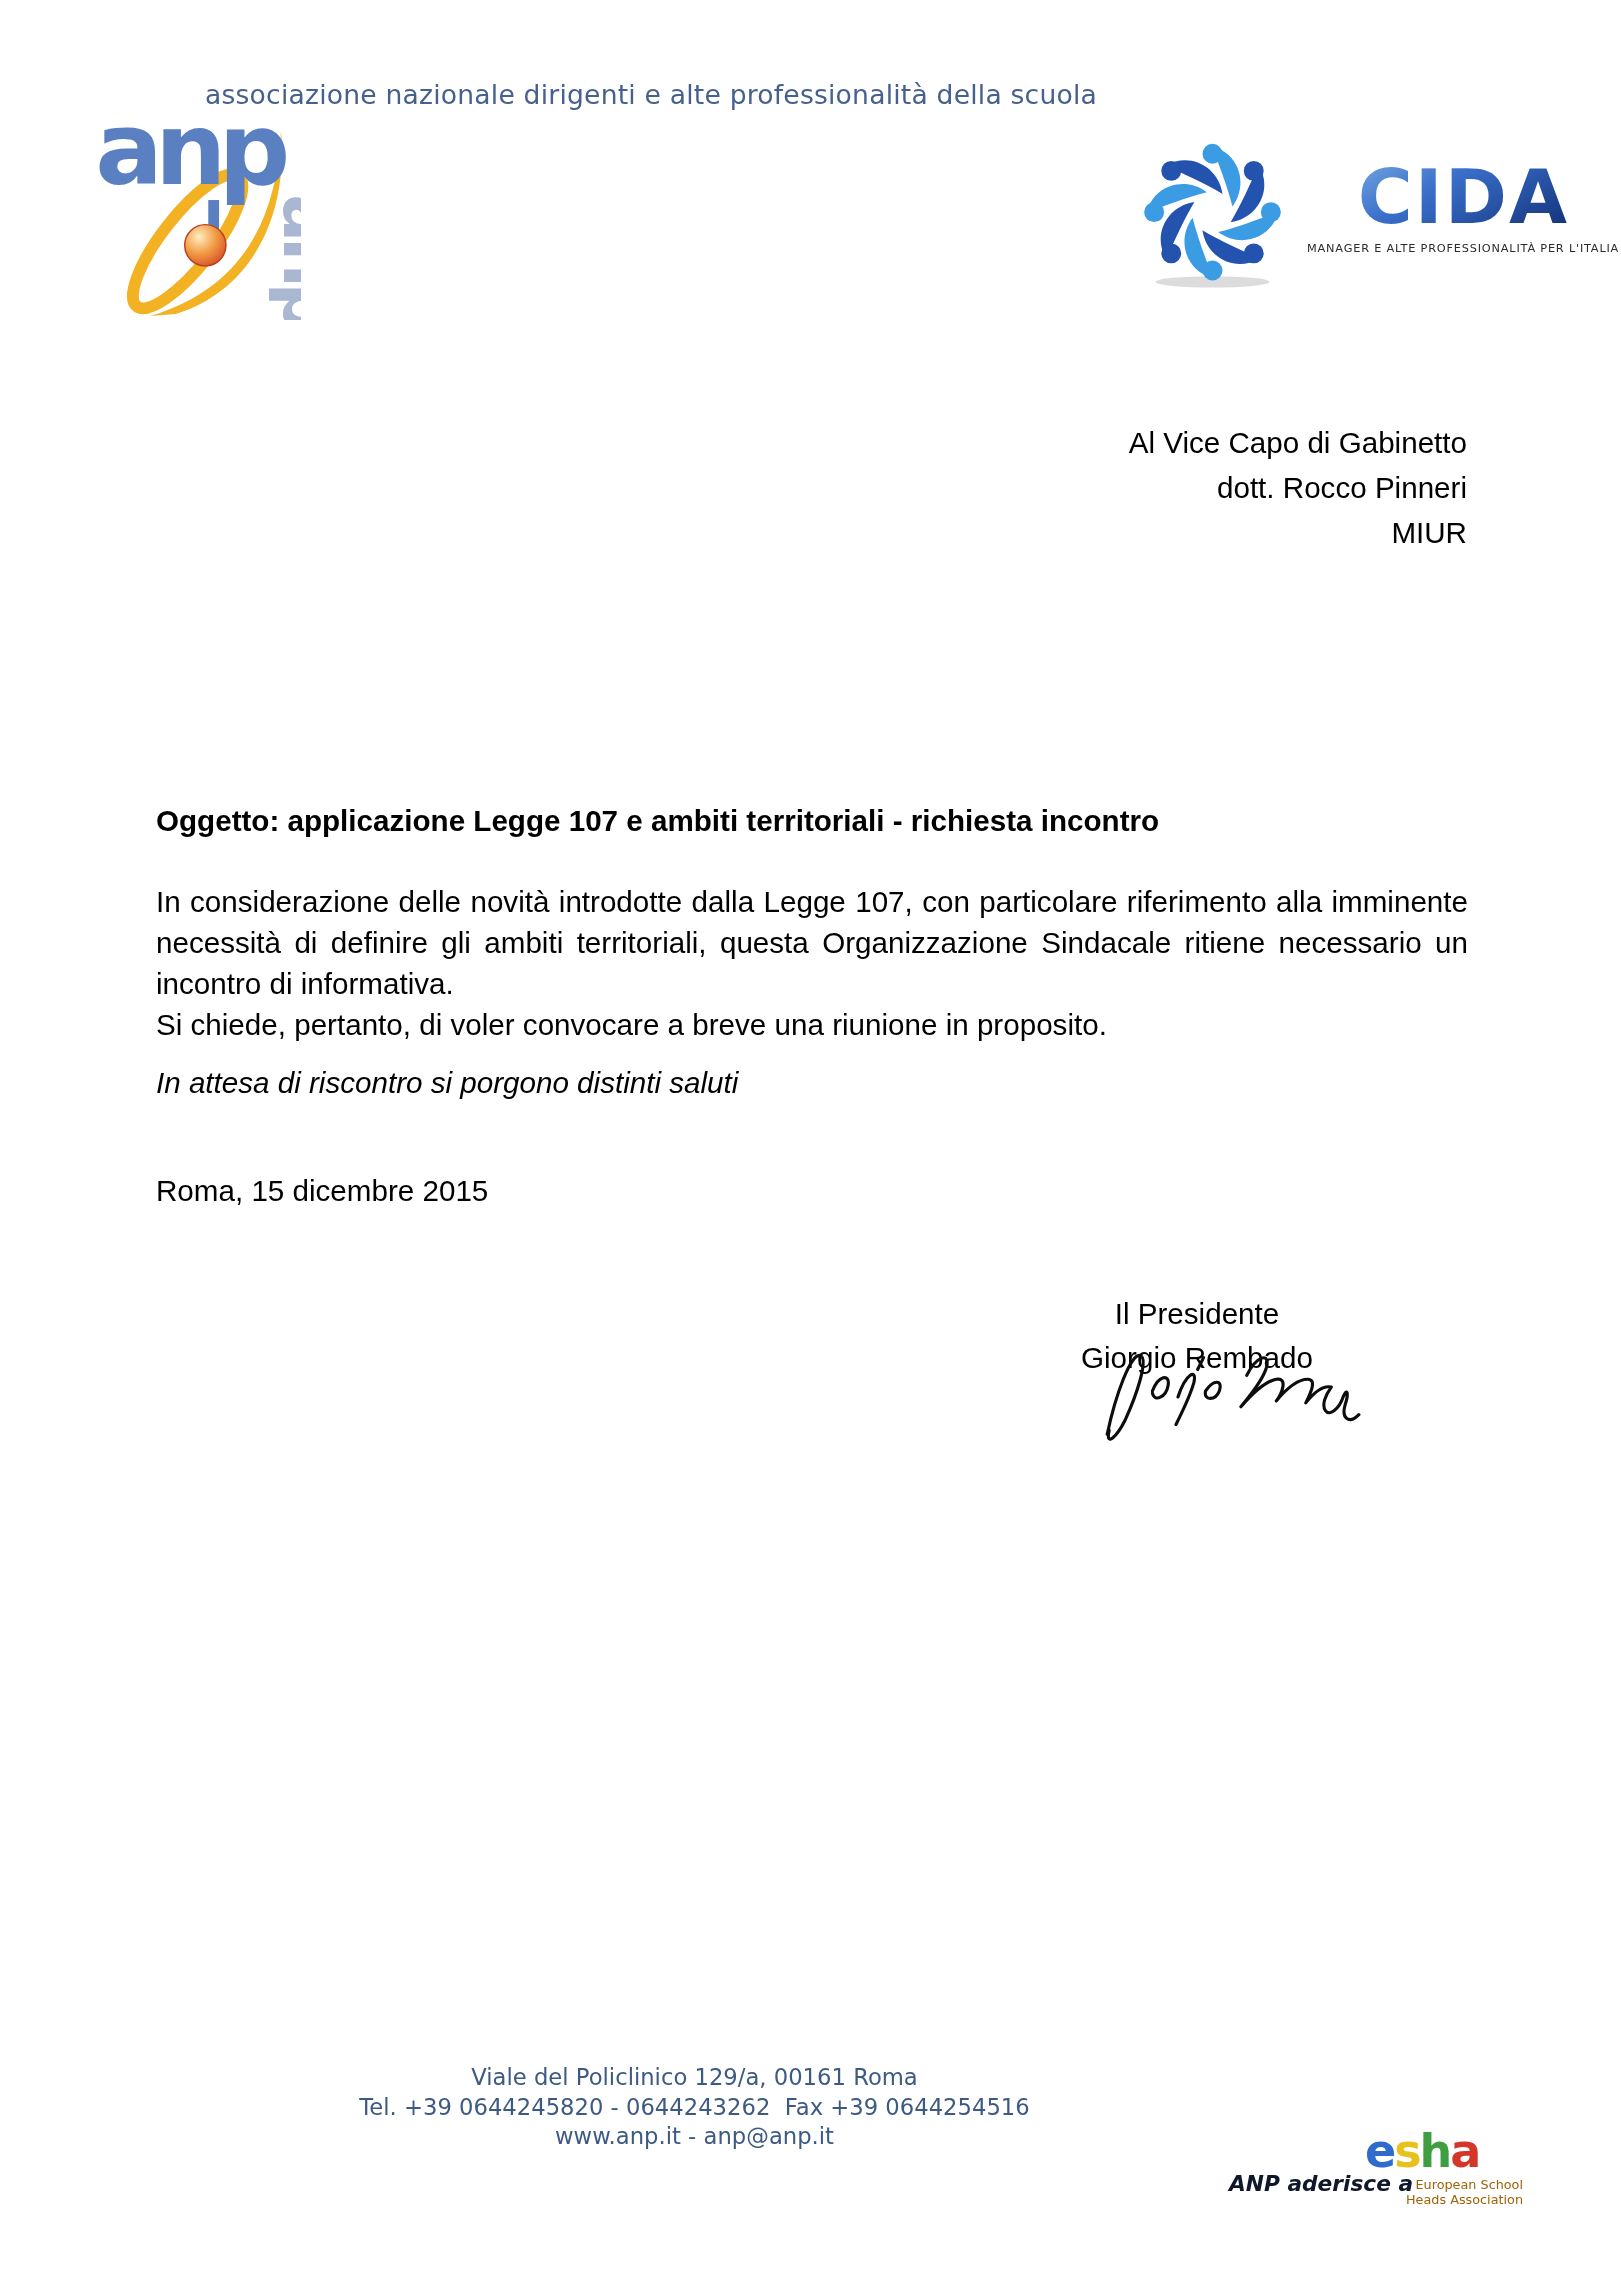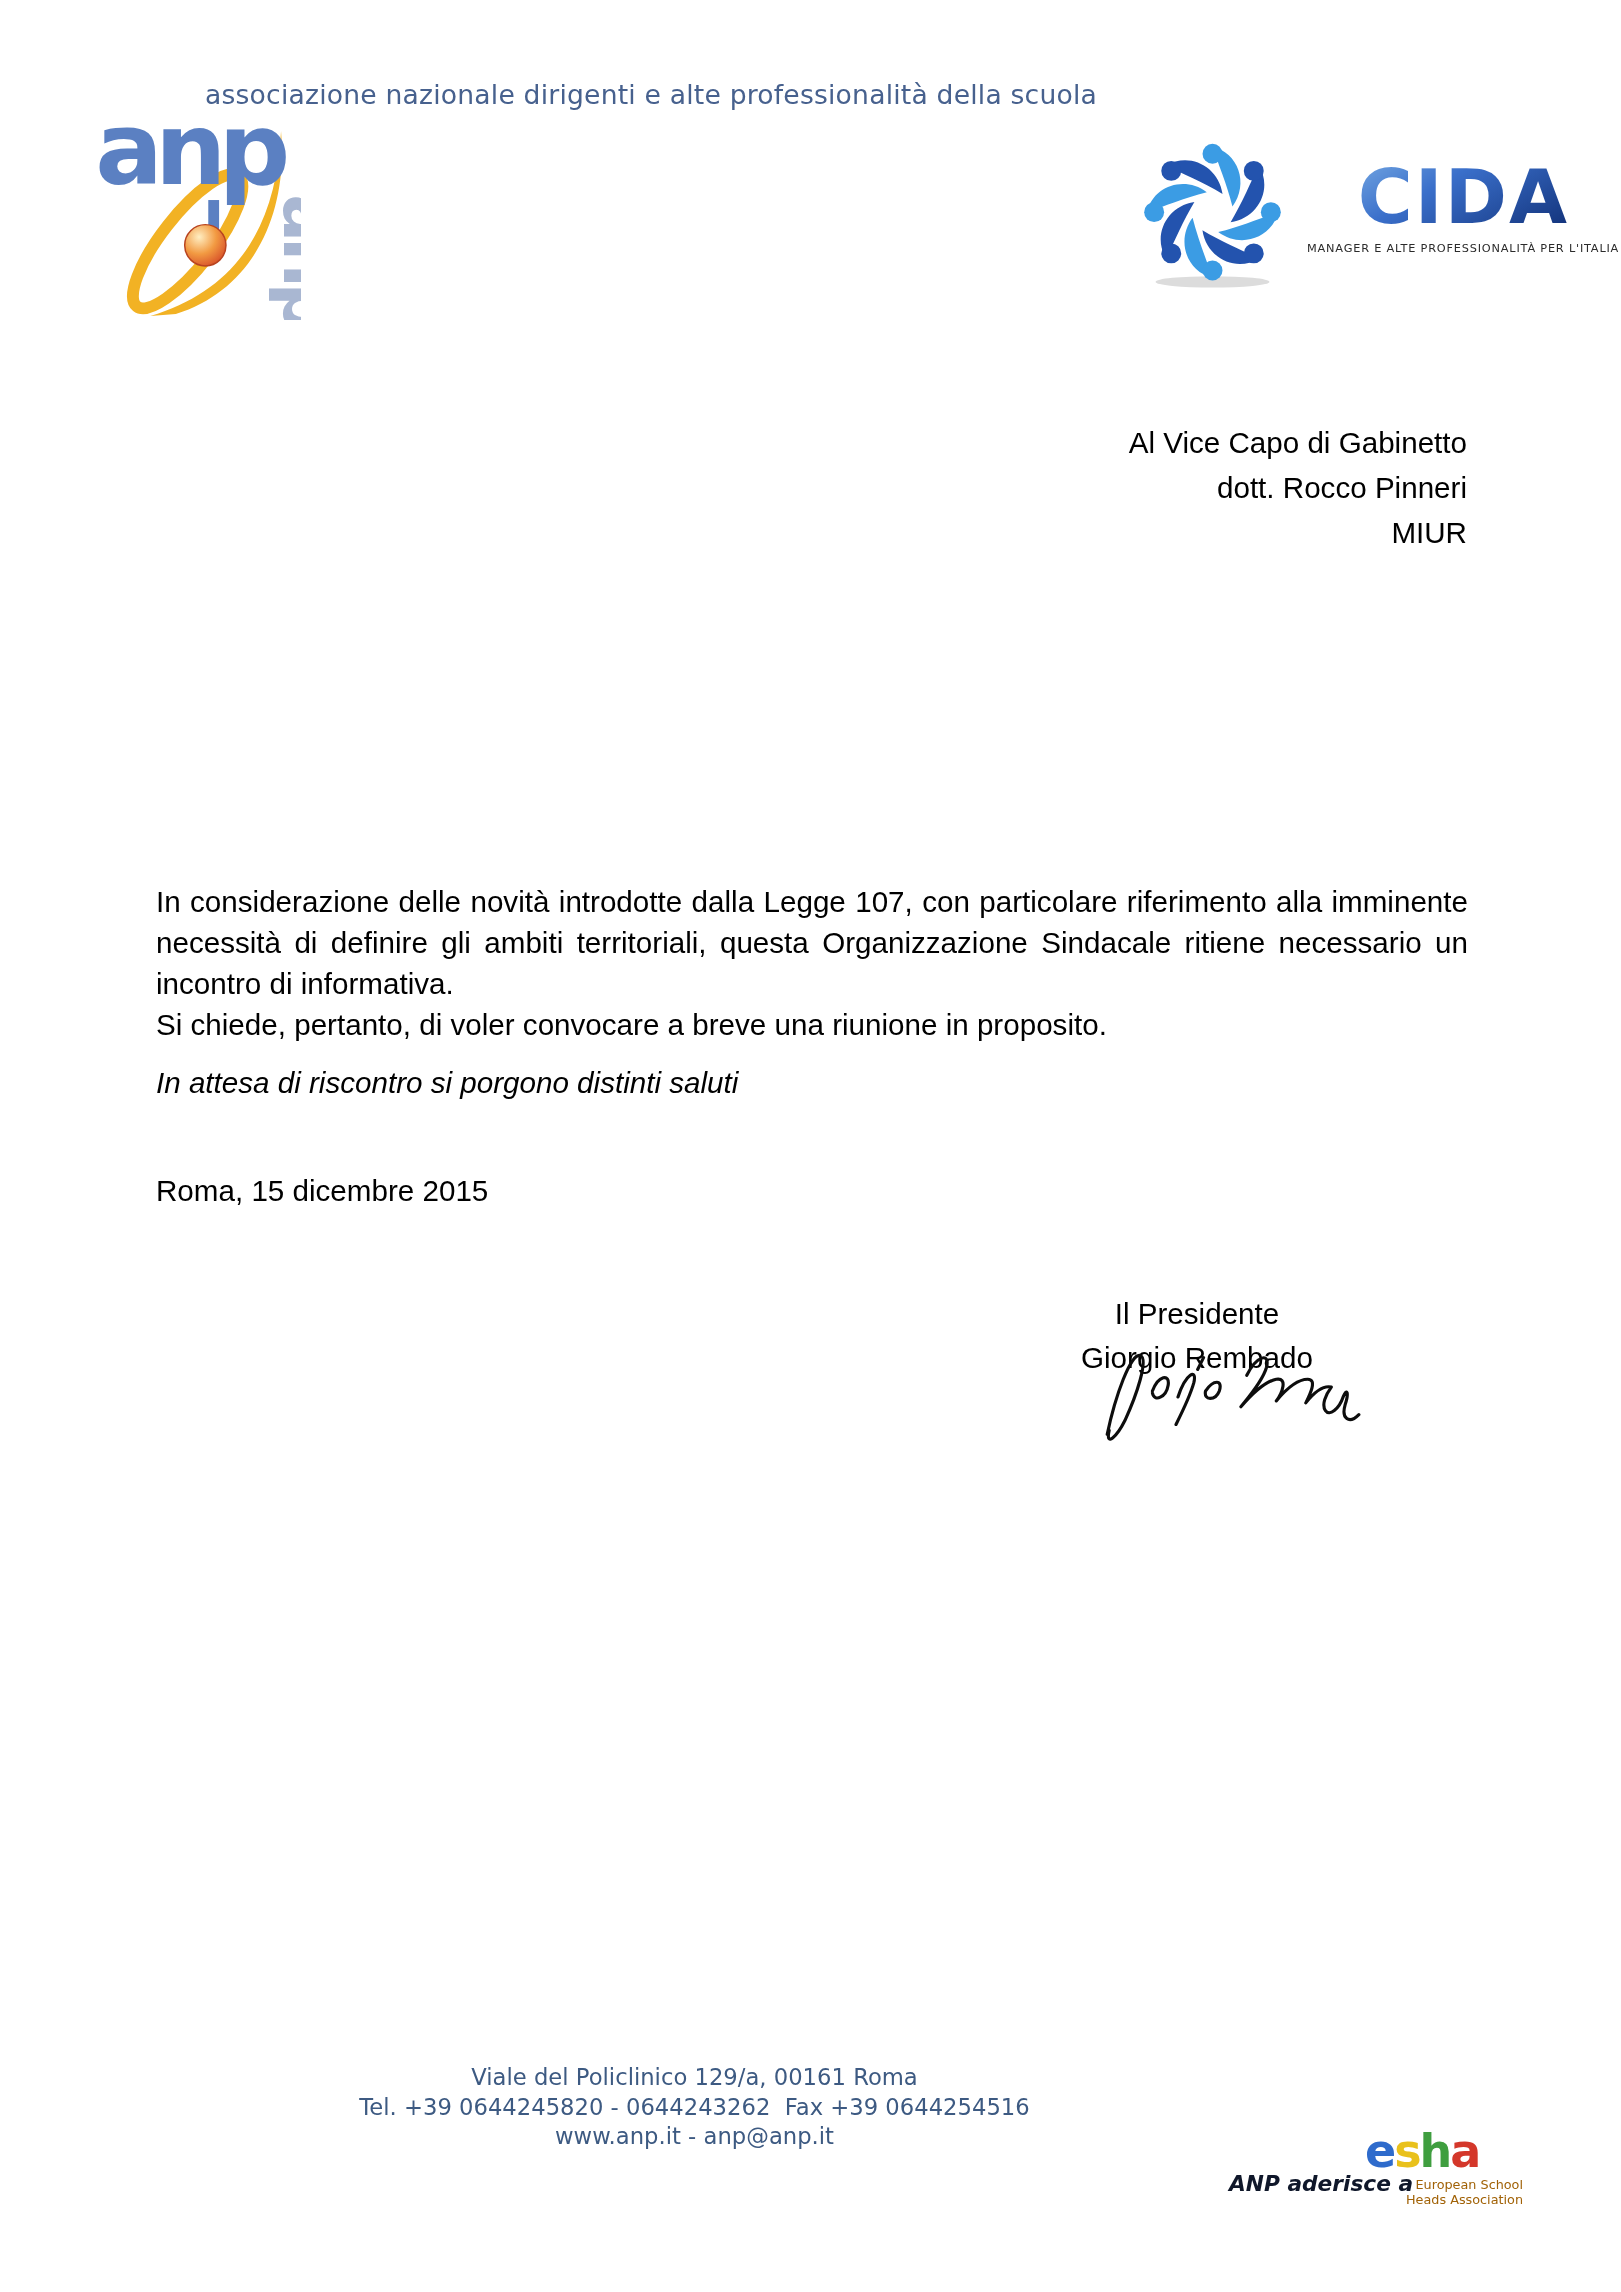--- a/index.html
+++ b/index.html
@@ -166,20 +166,21 @@
     <div class="cida-word">CIDA</div>
     <div class="cida-tagline">MANAGER E ALTE PROFESSIONALITÀ PER L'ITALIA</div>
   </div>
 
   <div class="recipient">
     <div>Al Vice Capo di Gabinetto</div>
     <div>dott. Rocco Pinneri</div>
     <div>MIUR</div>
   </div>
 
+  <div class="subject">Oggetto: applicazione Legge 107 e ambiti territoriali - richiesta incontro</div>
 
   <div class="body-text">
     <p class="para-justify">In considerazione delle novità introdotte dalla Legge 107, con particolare riferimento alla imminente necessità di definire gli ambiti territoriali, questa Organizzazione Sindacale ritiene necessario un incontro di informativa.</p>
     <p>Si chiede, pertanto, di voler convocare a breve una riunione in proposito.</p>
   </div>
 
   <div class="closing">In attesa di riscontro si porgono distinti saluti</div>
 
   <div class="dateline">Roma, 15 dicembre 2015</div>
 

